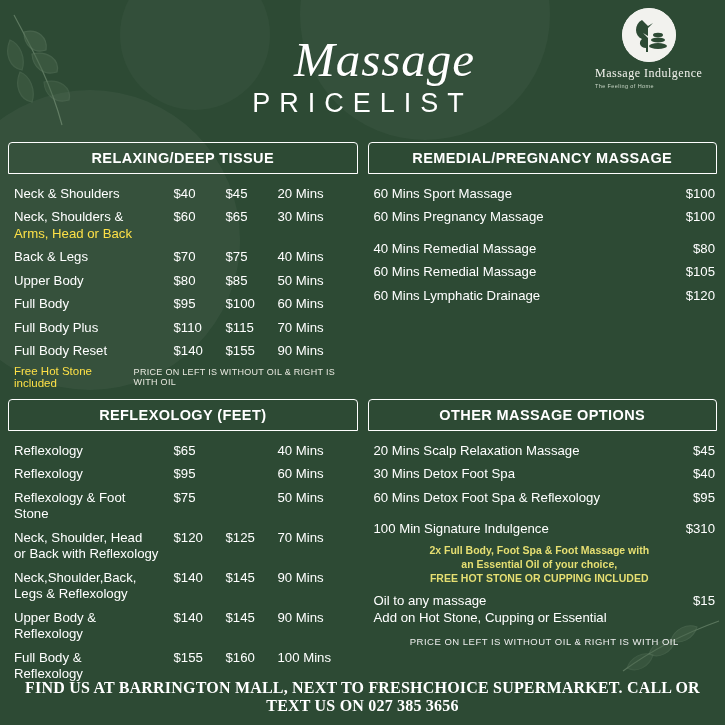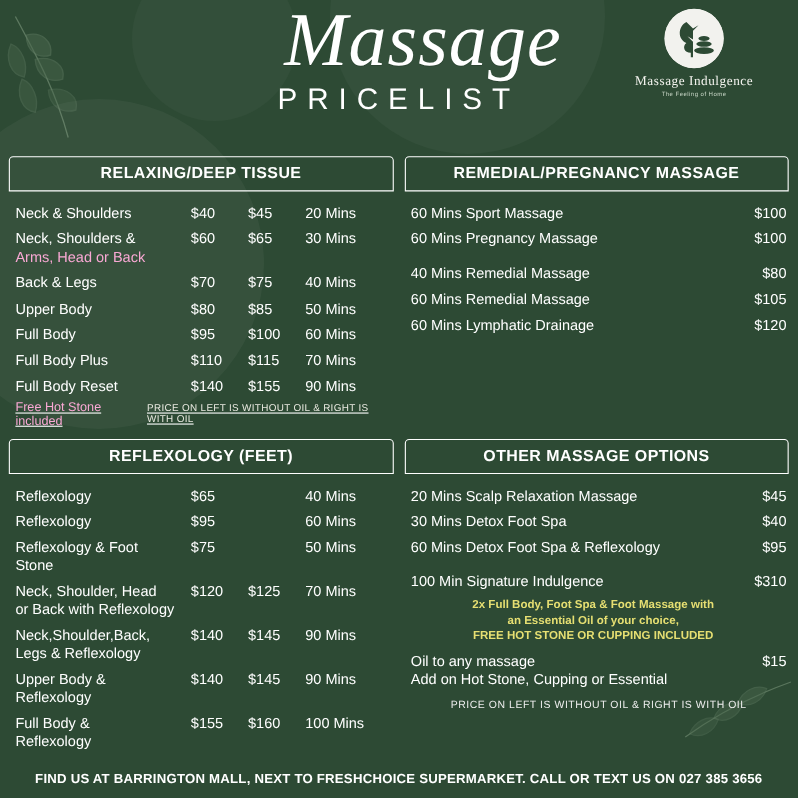--- a/index.html
+++ b/index.html
@@ -23,41 +23,41 @@
 
   .leaf-deco { position:absolute; pointer-events:none; opacity:.5; }
   .leaf-tl { left: 2px; top: 10px; }
   .leaf-br { right: 4px; bottom: 38px; }
 
   .header {
     position: relative;
     height: 142px;
   }
   .logo {
-    position:absolute; right: 40px; top: 8px; width: 108px; text-align:center;
+    position:absolute; right: 22px; top: 8px; width: 108px; 
   }
   .logo-circle {
     width: 54px; height: 54px; border-radius: 50%;
     background: #f2f2ee; margin: 0 auto;
     position: relative; overflow: hidden;
   }
   .logo-brand {
     font-family: "Liberation Serif", serif;
     font-size: 12px; letter-spacing: .5px; margin-top: 4px; color: #f4f4ef;
   }
   .logo-tag {
     font-size: 5.5px; letter-spacing: .4px; color: #c8d6c6; margin-top: 2px;
   }
   .title {
     text-align:center;
     font-family: "Liberation Serif", serif;
     font-style: italic;
-    font-size: 69px;
+    font-size: 49px;
     line-height: 1;
-    padding-top: 2px;
+    padding-top: 35px;
     letter-spacing: 1px;
     text-shadow: 0 1px 0 rgba(0,0,0,.15);
     margin-left: 44px;
   }
   .subtitle {
     text-align:center;
     font-size: 27px;
     letter-spacing: 9px;
     margin-top: 4px;
     font-weight: 400;
@@ -89,42 +89,43 @@
     font-size: 13.2px;
     line-height: 1.25;
     padding: 3.5px 0;
   }
   .row .name { flex: 1 1 auto; padding-right: 6px; }
   .row .p1 { width: 52px; flex: 0 0 52px; }
   .row .p2 { width: 52px; flex: 0 0 52px; }
   .row .dur { width: 78px; flex: 0 0 78px; }
   .row .price-right { flex: 0 0 auto; text-align: right; min-width: 44px; }
 
-  .note-yellow { color: #f9a8d4; }
+  .note-yellow { color: #fde047; }
   .note-small {
     font-size: 9px; letter-spacing: .3px; color: #e9e9e0;
   }
   .footnote-row {
-    display:flex; align-items:baseline; padding-top: 2px; text-decoration: underline;
+    display:flex; align-items:baseline; padding-top: 2px;
   }
   .footnote-row .left { font-size: 11.5px; }
   .sub-yellow {
     color: #e6df72; font-size: 10.5px; line-height: 1.35; text-align: center;
     padding: 2px 16px 0 6px; font-weight: bold;
   }
   .price-note {
     text-align: center; font-size: 9.5px; letter-spacing: .5px; color: #eee;
     margin-top: 6px;
   }
   .footer {
     position:absolute; left: 0; right: 0; bottom: 0;
     text-align:center;
-    font-size: 12px; font-weight: bold; letter-spacing: .2px;
+    font-size: 16px; font-weight: bold; letter-spacing: .2px;
     padding: 8px 10px 10px;
     color: #ffffff;
+    font-family: Liberation Serif, serif;
   }
   .spacer-sm { height: 8px; }
   .spacer-xs { height: 4px; }
 </style>
 </head>
 <body>
 
 <div class="blob blob1"></div>
 <div class="blob blob2"></div>
 <div class="blob blob3"></div>

